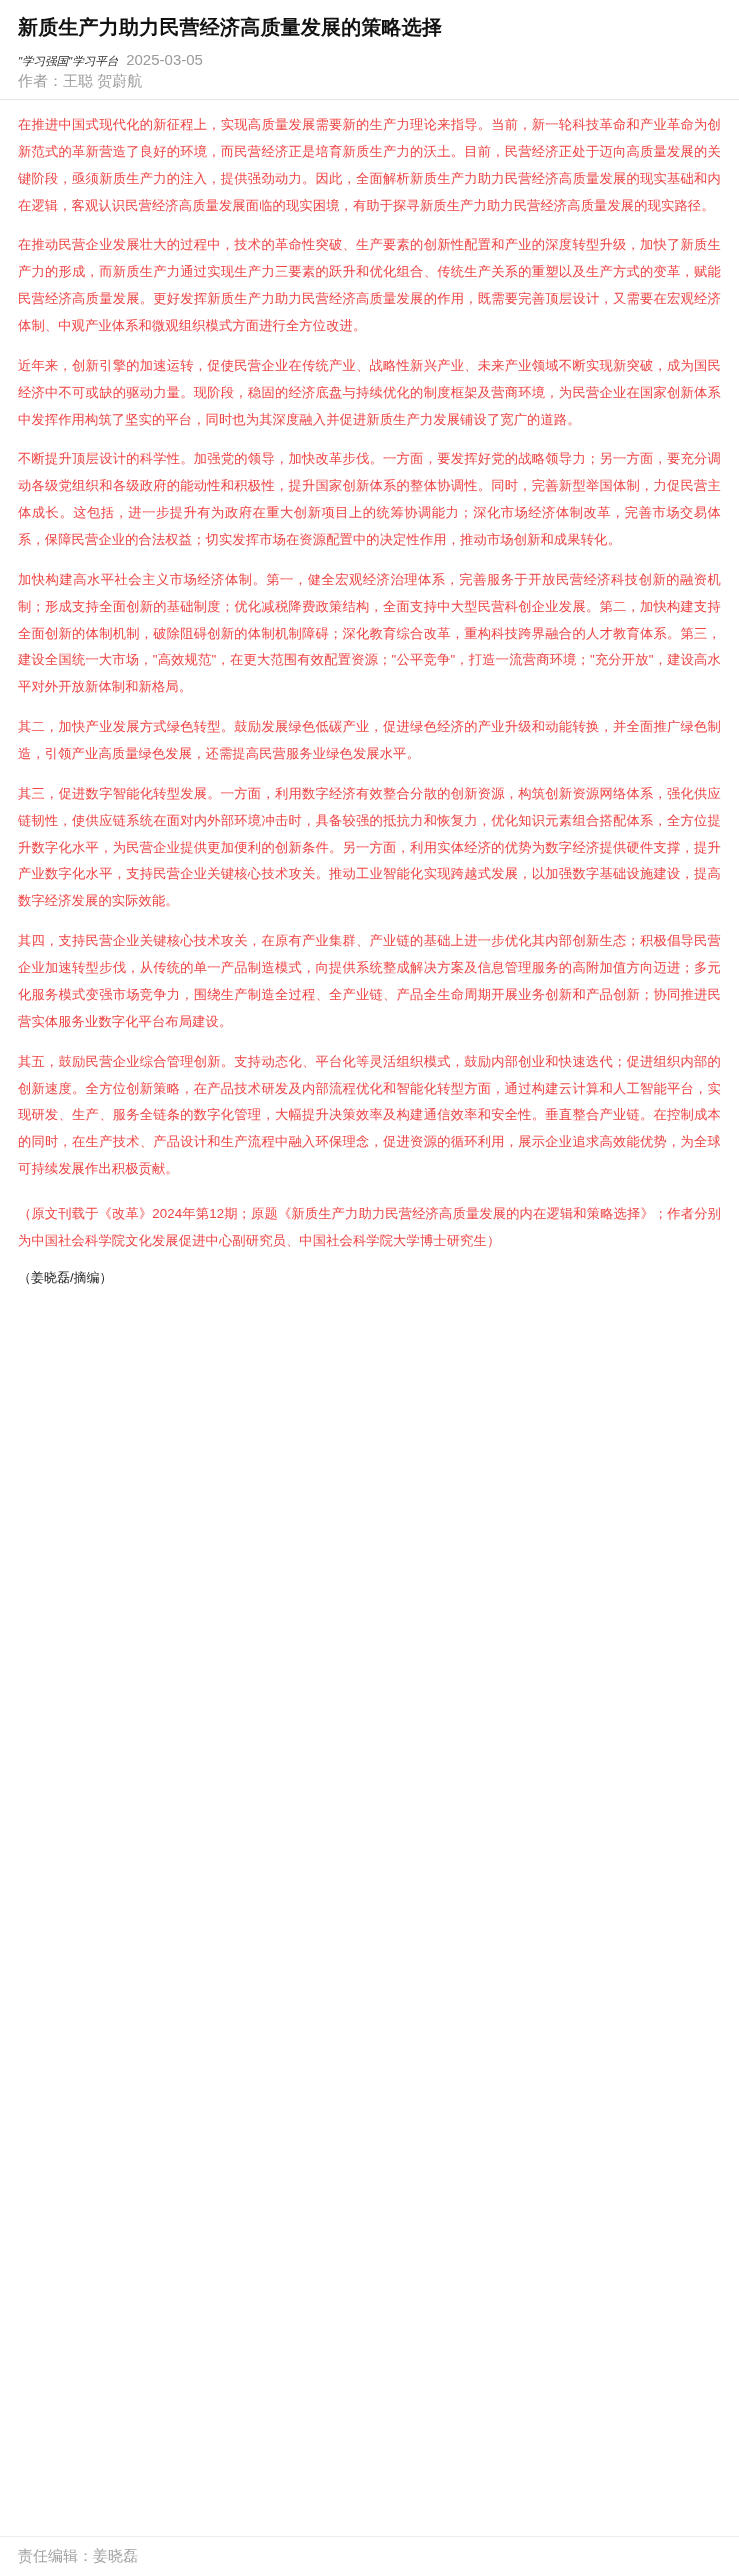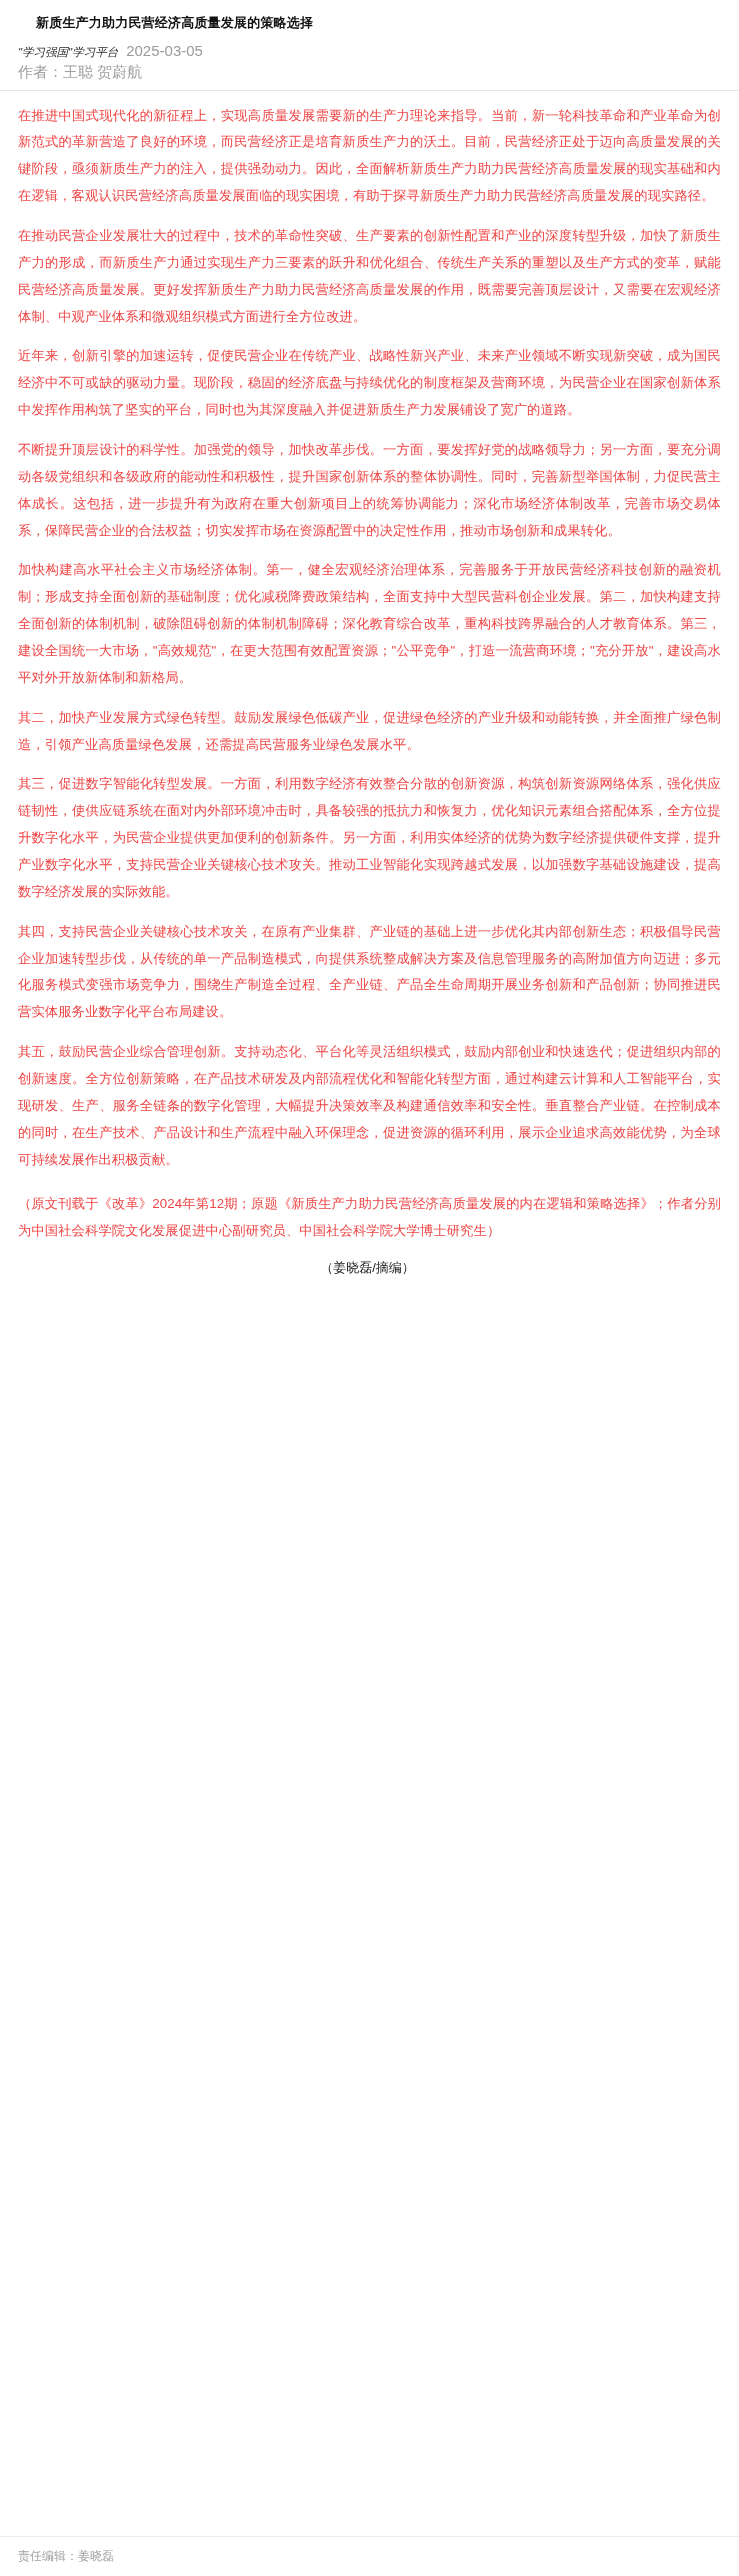--- a/index.html
+++ b/index.html
@@ -14,26 +14,26 @@
     width: 739px;
     min-height: 2576px;
     position: relative;
     padding: 0;
     background: #fff;
   }
   .header {
     padding: 14px 18px 0 18px;
   }
   .title {
-    font-size: 13px;
+    font-size: 20px;
     font-weight: bold;
     letter-spacing: 0.2px;
     color: #111;
     line-height: 1.35;
-    margin: 0 0 10px 18px;
+    margin: 0 0 10px 0;
   }
   .meta-row {
     display: flex;
     align-items: baseline;
     gap: 8px;
     margin-bottom: 3px;
   }
   .source {
     font-size: 11.5px;
     color: #2b2b2b;
@@ -64,40 +64,40 @@
     text-align: justify;
     text-justify: inter-ideograph;
     letter-spacing: 0.1px;
   }
   .body-content p.note {
     font-weight: normal;
     margin-top: 18px;
     margin-bottom: 14px;
   }
   .signature {
-    text-align: center;
+    text-align: left;
     font-size: 13px;
     color: #222;
     margin: 14px 0 0 0;
     padding-right: 4px;
   }
   .footer-bar {
     position: absolute;
     left: 0;
     right: 0;
     bottom: 0;
     height: 40px;
     border-top: 1px solid #ececec;
     display: flex;
     align-items: center;
     padding: 0 18px;
     background: #fff;
   }
   .footer-editor {
-    font-size: 12px;
+    font-size: 15px;
     color: #a2a2a2;
   }
   .spacer-bottom { height: 52px; }
 </style>
 </head>
 <body>
 
 <div class="page">
 
   <div class="header">

